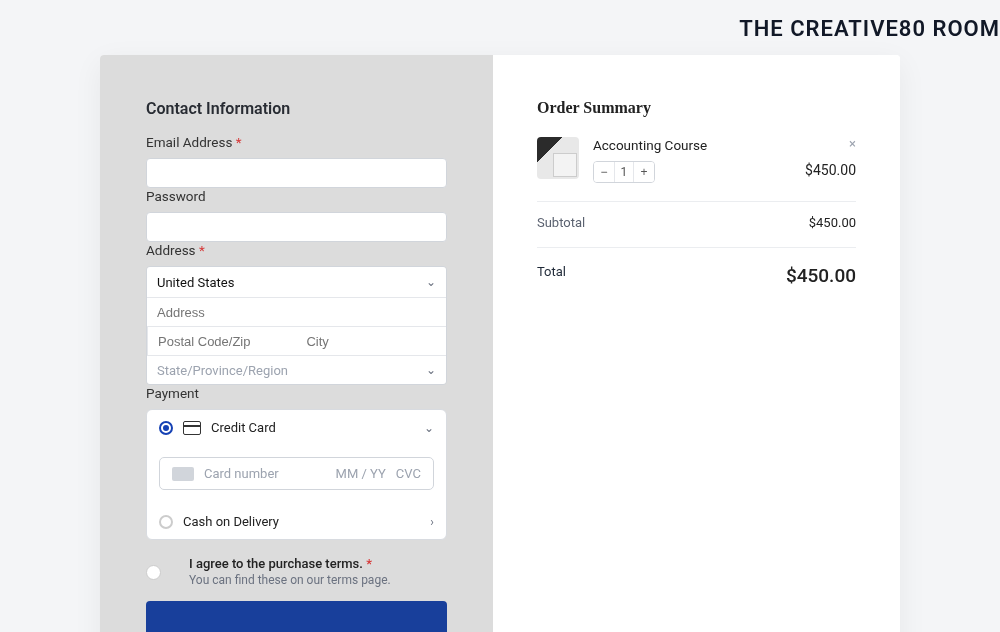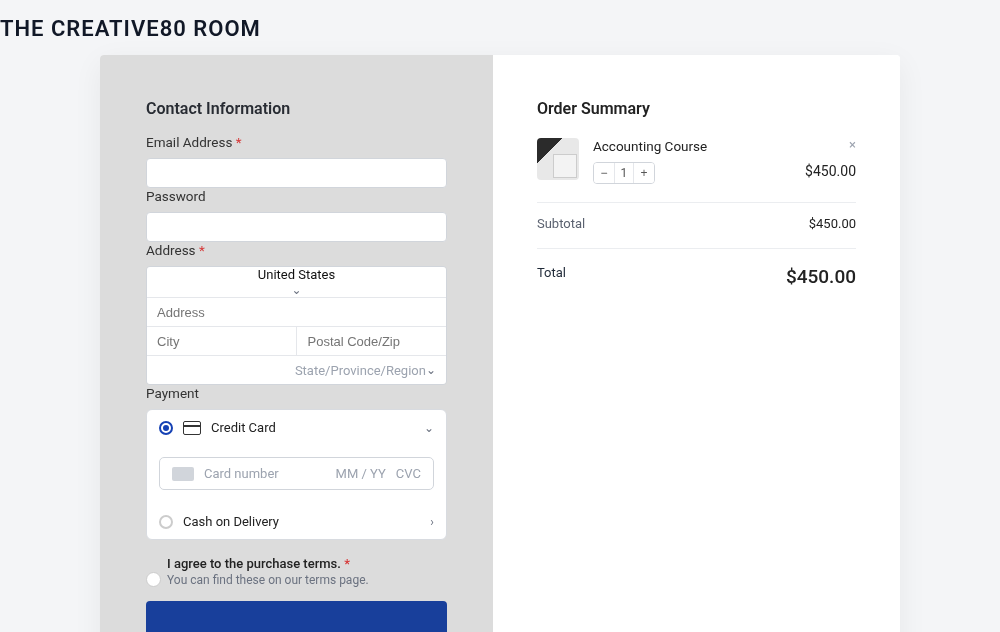--- a/index.html
+++ b/index.html
@@ -3,21 +3,21 @@
 <meta charset="utf-8">
 <style>
   * { box-sizing: border-box; margin: 0; padding: 0; }
   body {
     font-family: -apple-system, BlinkMacSystemFont, "Segoe UI", Roboto, Arial, sans-serif;
     background: #f4f5f7;
     color: #1f2937;
     font-size: 14px;
   }
   .page-title {
-    text-align: left;
+    text-align: right;
     font-size: 22px;
     font-weight: 600;
     letter-spacing: 1px;
     padding: 16px 0 14px 0;
     color: #111827;
   }
   .container {
     width: 800px;
     margin: 0 auto;
     background: #fff;
@@ -100,33 +100,33 @@
     display:flex; align-items:center; gap:10px;
     border:1px solid #d1d5db; border-radius:5px;
     padding:8px 12px; background:#fff; font-size:13px;
   }
   .card-chip {
     width:22px;height:14px; background:#d1d5db; border-radius:2px;
   }
   .hint { color:#9ca3af; font-size:13px;}
   .right-hints { margin-left:auto; display:flex; gap:10px;}
 
-  .terms-row { display:flex; gap:6px; margin-top:16px; align-items:flex-end;}
+  .terms-row { display:flex; gap:28px; margin-top:16px; align-items:center;}
   .chk { width:15px;height:15px;border-radius:50%;background:#fff;border:1px solid #ccc; margin-top:2px;}
   .terms-text .h { font-size:13px; color:#222; font-weight:500;}
   .terms-text .s { font-size:12px; color:#6b7280; margin-top:2px;}
 
   .purchase-btn{
     width:100%; margin-top:14px; height:37px; background:#183f9b;
     border:none;border-radius:4px;color:#fff;font-size:14px;font-weight:500;
     display:flex;align-items:center;justify-content:center;gap:8px;cursor:pointer;
   }
 
   
-  .summary-title{font-size:16px;font-weight:600;color:#222;margin-bottom:20px;}
+  .summary-title{font-size:16px;font-weight:600;color:#222;margin-bottom:20px;font-family:Liberation Serif, serif;}
   .item-row{display:flex;gap:14px;align-items:flex-start;padding-bottom:18px;border-bottom:1px solid #ebedf0;}
   .thumb{width:42px;height:42px;border-radius:4px;background:linear-gradient(135deg,#2b2b2b 0 30%,#e8e8e8 30% 100%);position:relative;overflow:hidden;}
   .thumb::after{content:"";position:absolute;right:2px;bottom:2px;width:22px;height:22px;background:#f3f3f3;border:1px solid #ccc;}
   .item-info{flex:1;}
   .item-name{font-size:13.5px;color:#222;margin-bottom:8px;}
   .qty{display:inline-flex;border:1px solid #d1d5db;border-radius:4px;overflow:hidden;height:22px;}
   .qty > *{width:20px;display:flex;align-items:center;justify-content:center;font-size:12px;color:#555;border:none;background:#fff;}
   .qty .n{border-left:1px solid #e5e7eb;border-right:1px solid #e5e7eb;font-size:12px;}
   .qty button{cursor:pointer;}
   .item-right{display:flex;flex-direction:column;align-items:flex-end;gap:12px;}
@@ -155,34 +155,34 @@
 
     <div class="field-label">Password</div>
     <input type="password" class="text-input" style="">
 
     <div class="field-label">
       <span>Address</span> <span class="req">*</span>
     </div>
 
     <div class="addr-group">
       <div class="row">
-        <div class="select-input" style="height:30px;flex-direction:column;">
+        <div class="select-input" style="height:30px;">
           <span>United States</span>
           <span class="chev">⌄</span>
         </div>
       </div>
       <div class="row divider-top">
         <input class="text-input placeholder" style="height: 28px;" placeholder="Address">
       </div>
       <div class="row divider-top">
+        <input class="text-input placeholder divider-left" style="height: 28px; width: 50%;" placeholder="Postal Code/Zip">
         <input class="text-input placeholder" style="height: 28px; width: 50%;" placeholder="City">
-        <input class="text-input placeholder divider-left" style="height: 28px; width: 50%;" placeholder="Postal Code/Zip">
       </div>
       <div class="row divider-top">
-        <div class="select-input-disabled" style="height:28px;justify-content:flex-end;">
+        <div class="select-input-disabled" style="height:28px;">
           <span>State/Province/Region</span>
           <span class="chev">⌄</span>
         </div>
       </div>
     </div>
 
     <div class="field-label">Payment</div>
 
     <div class="payment-panel">
       <div class="payment-row">

